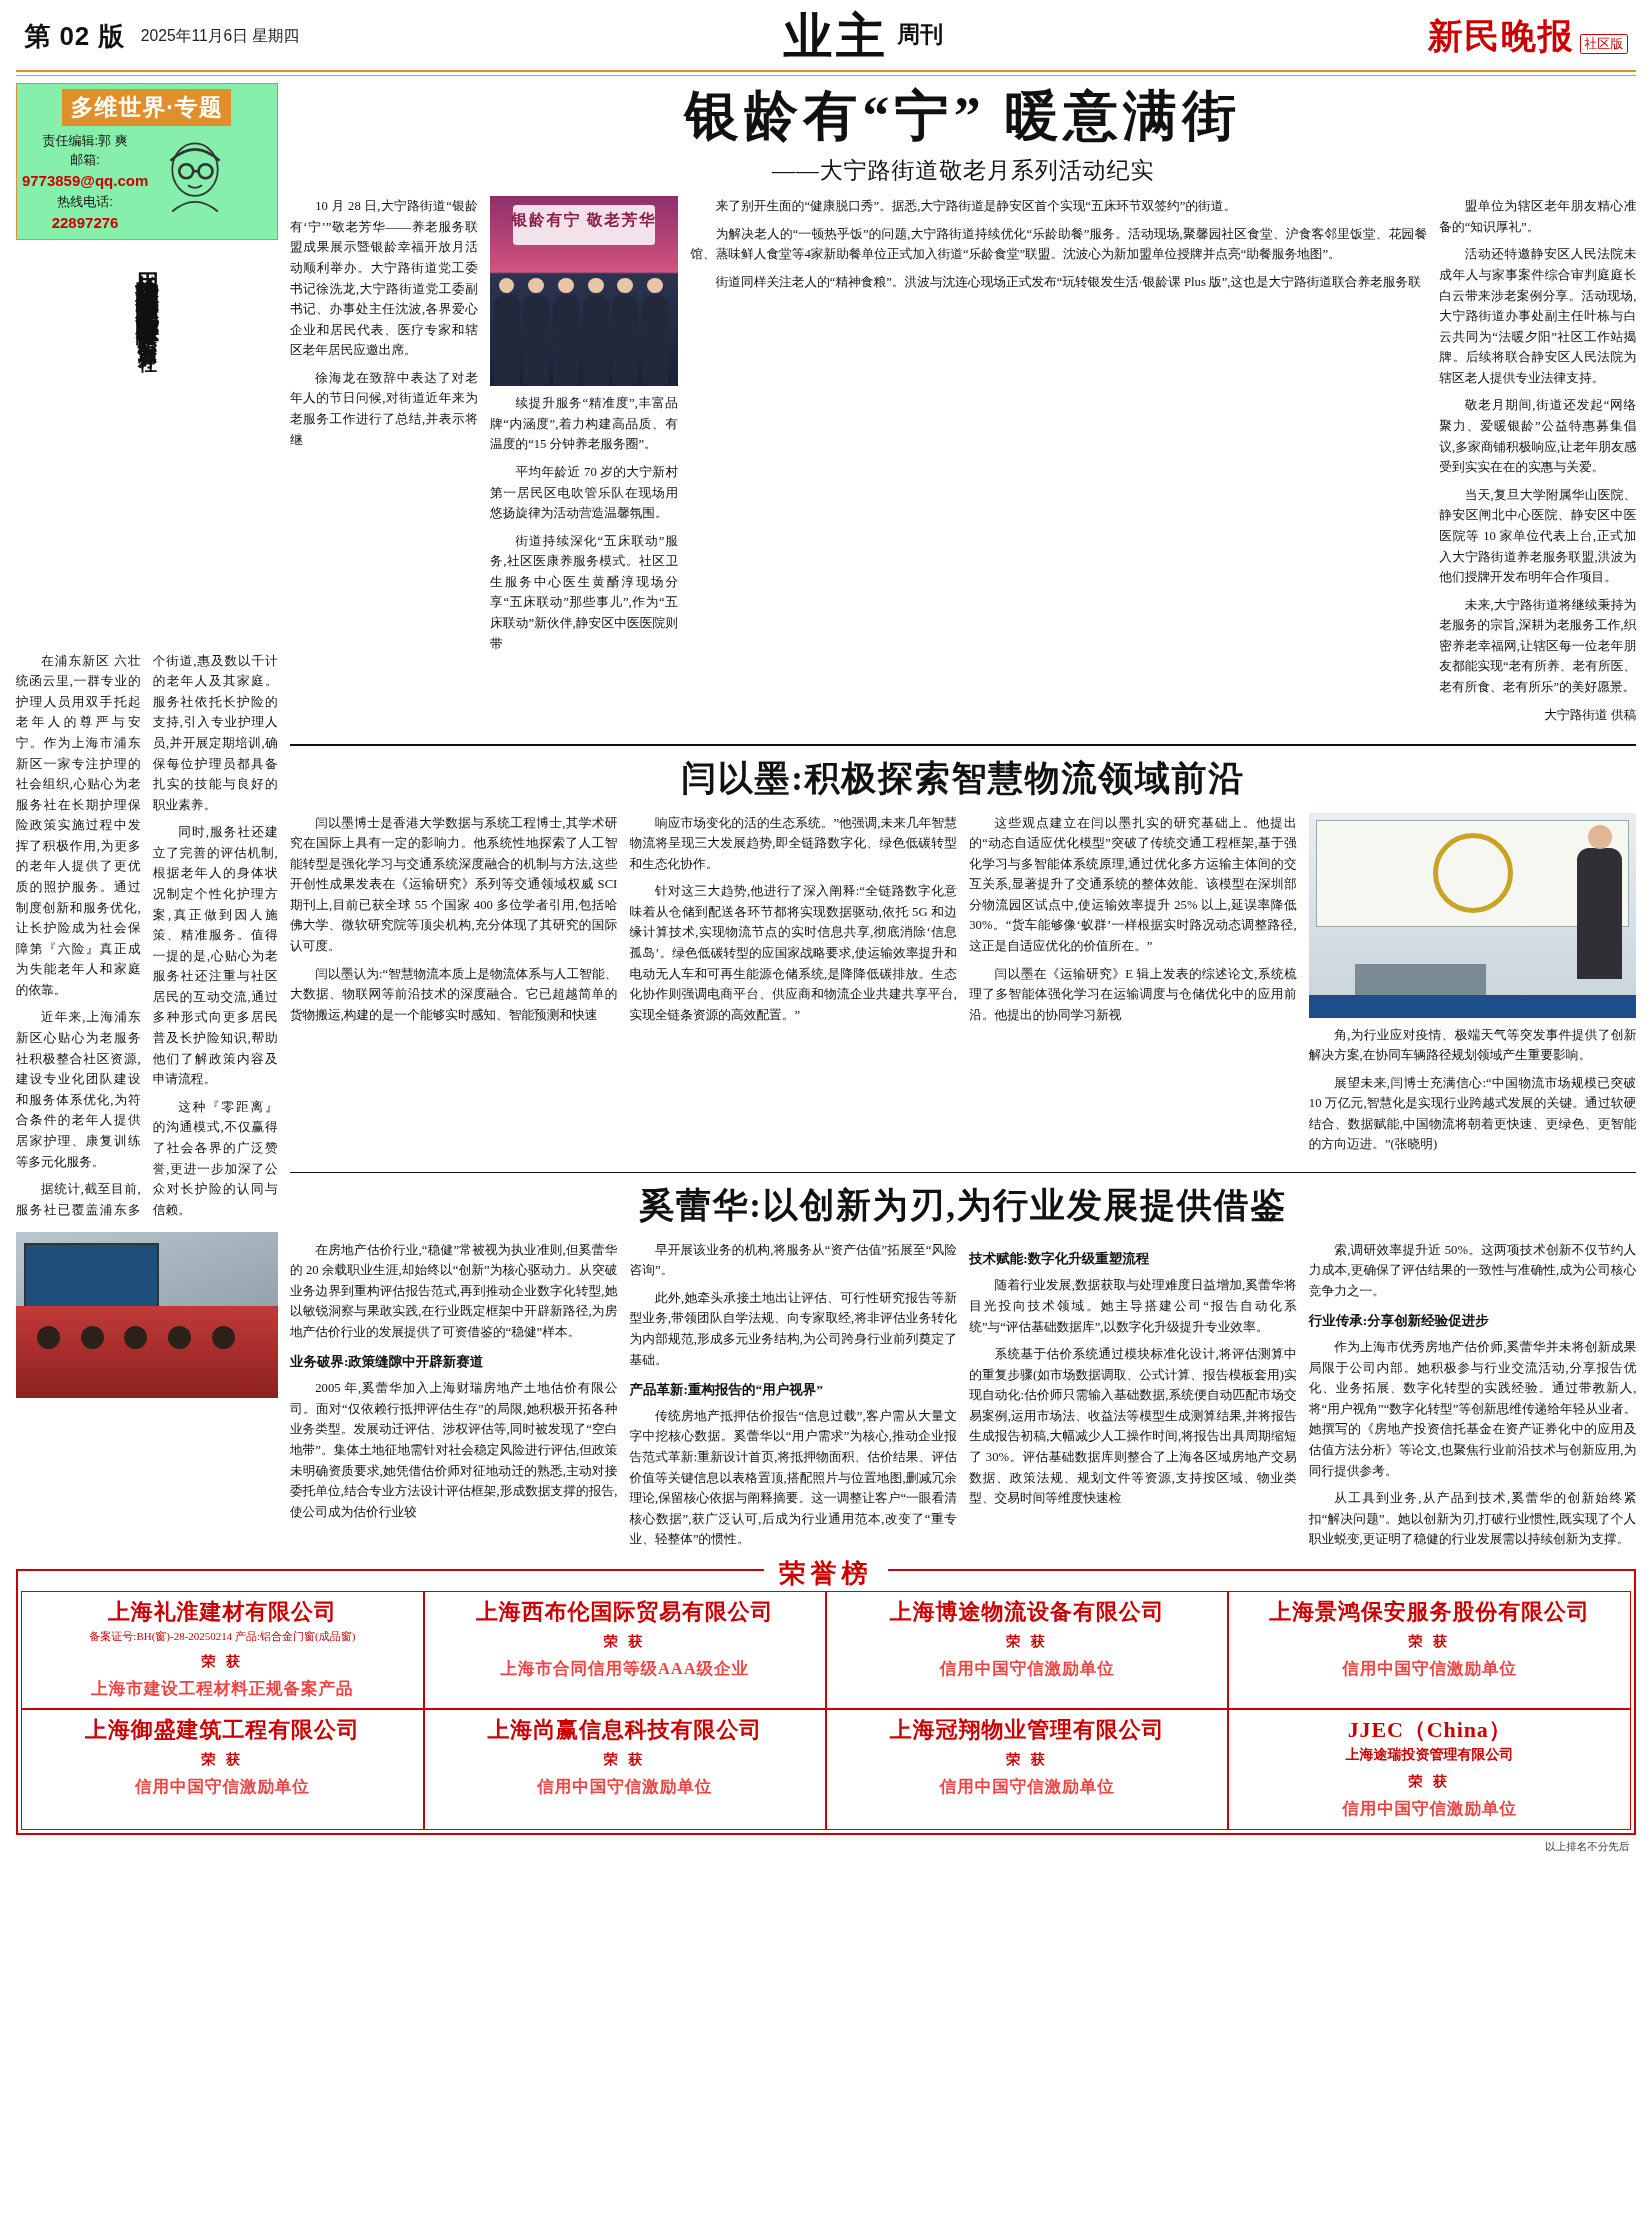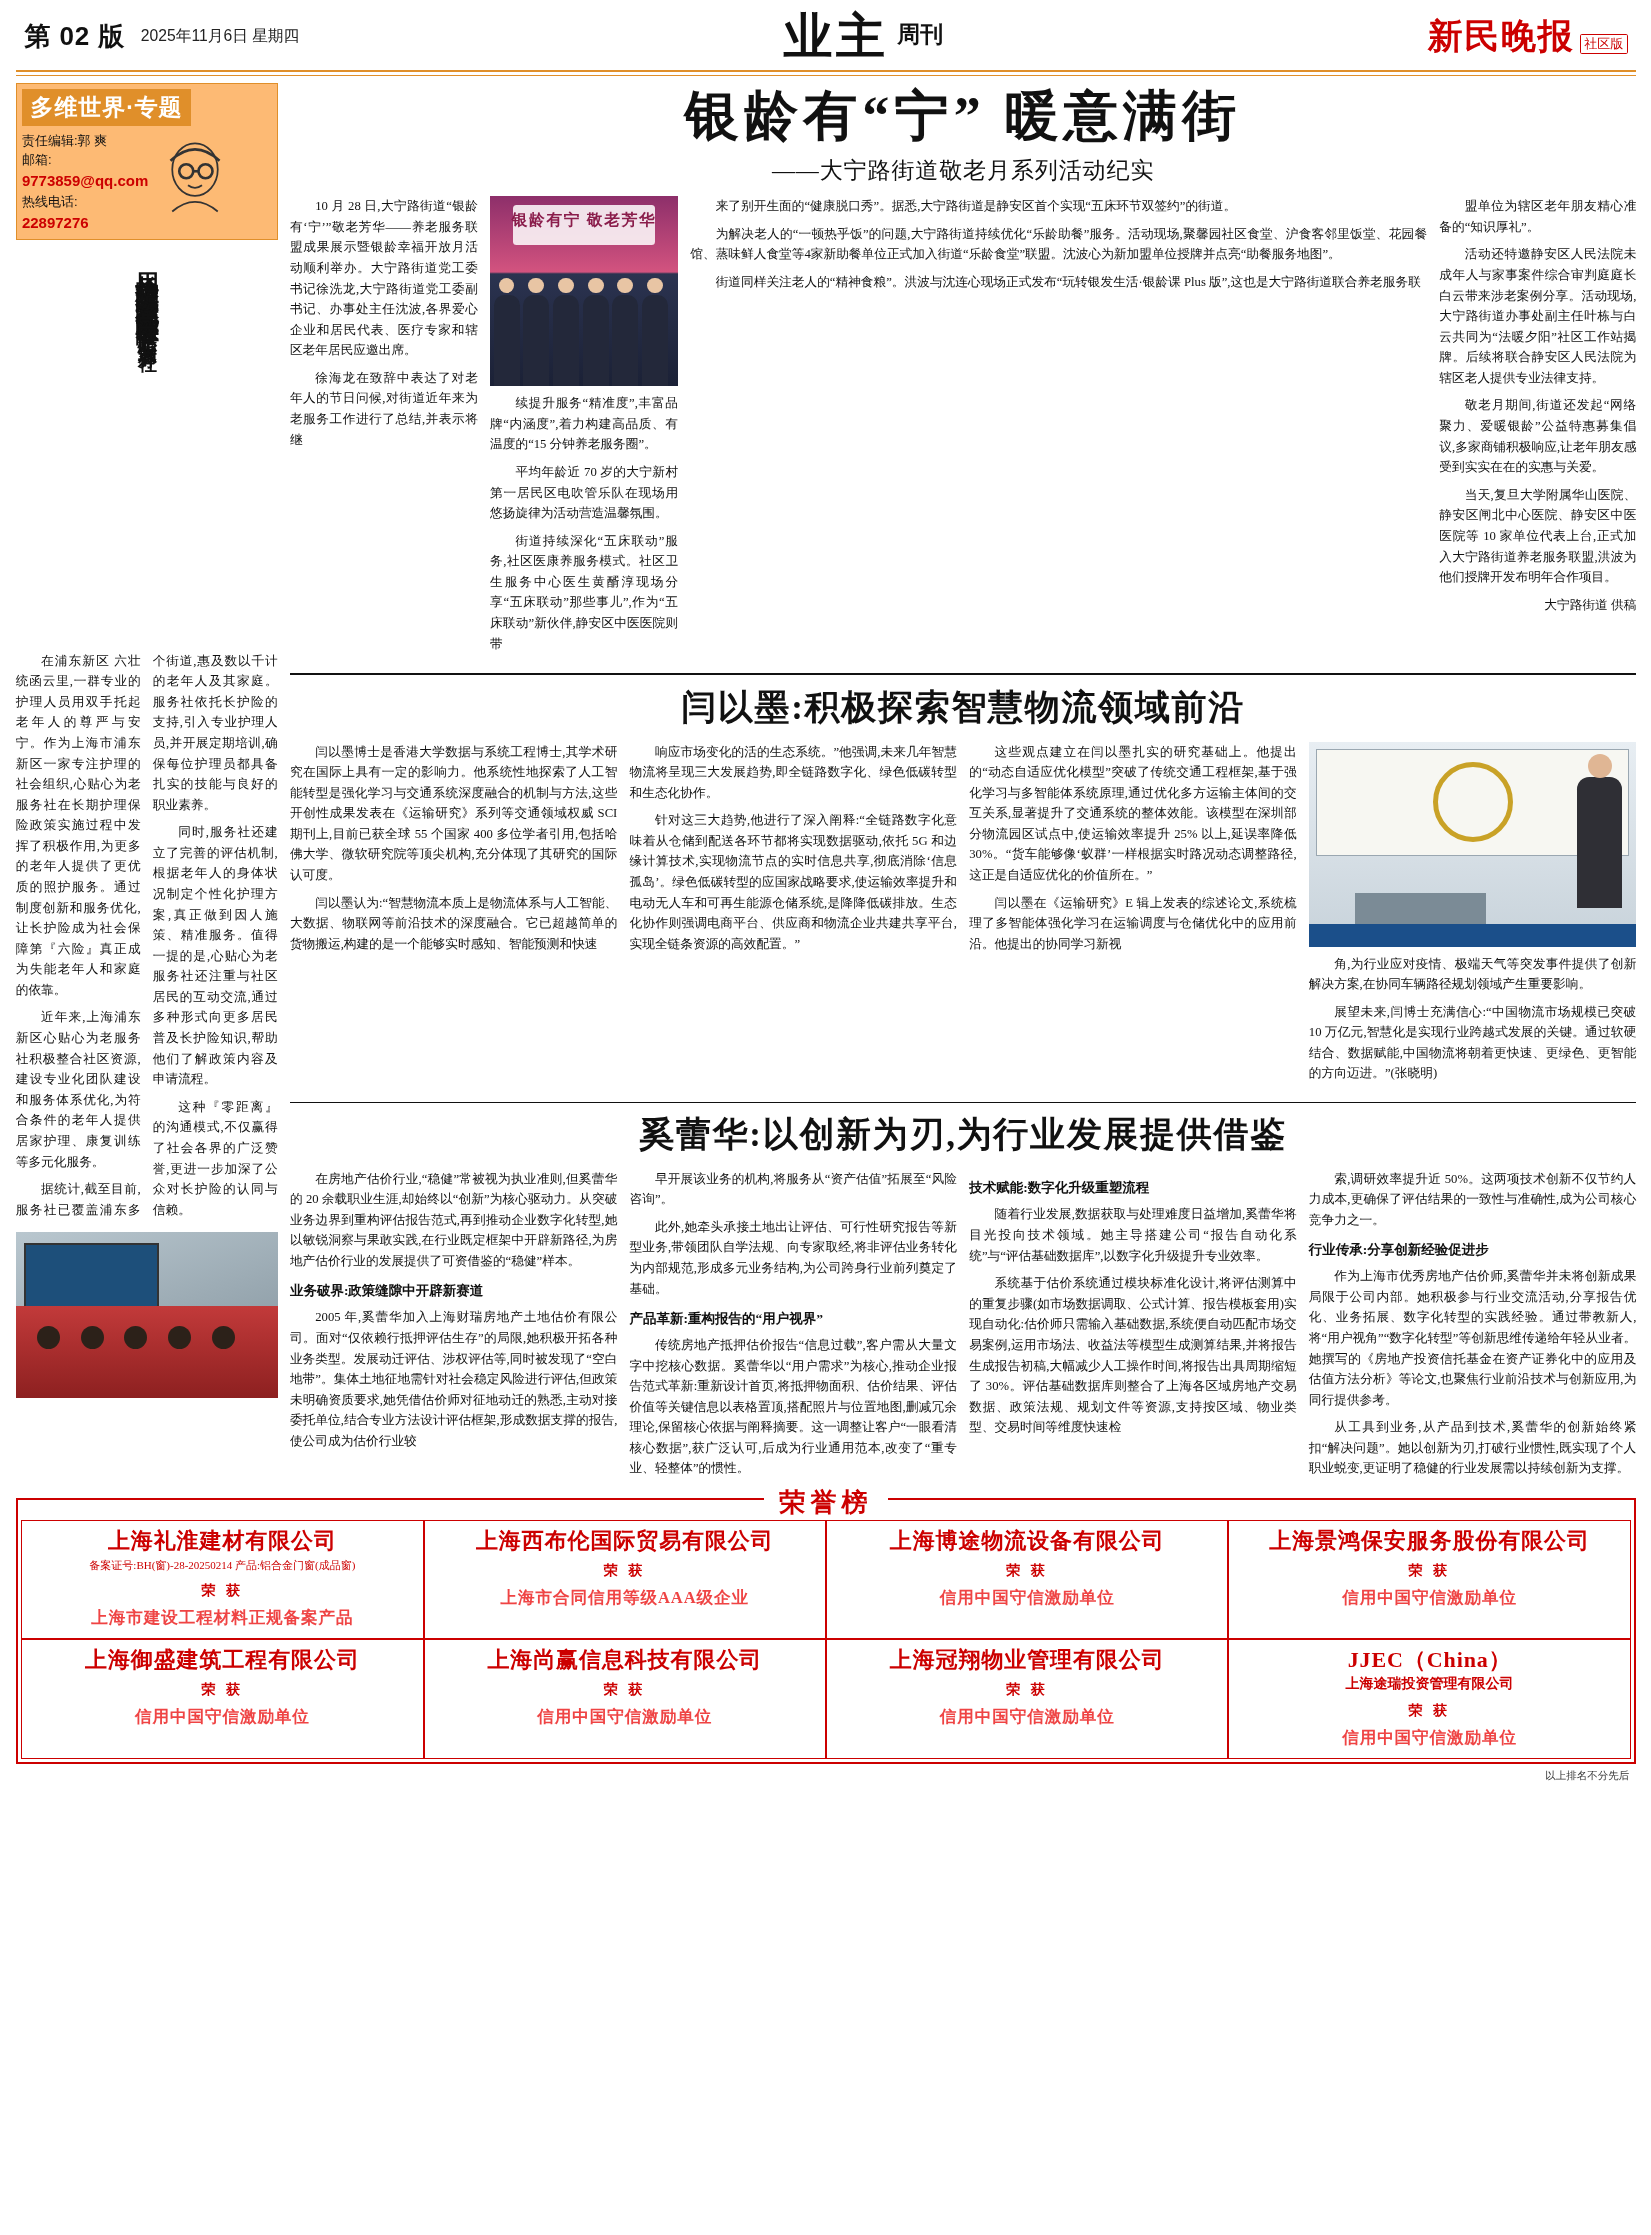--- a/index.html
+++ b/index.html
@@ -19,21 +19,21 @@
   .brand-row{display:flex;align-items:flex-end;gap:5.2px;}
 
   .rule-top{border-top:2.6px solid #e08f2a;border-bottom:0.9px solid #e08f2a;height:3.5px;margin:1.7px 0 7px 0;}
 
   
   .body-grid{display:flex;gap:12.2px;}
   .col-left{width:262px;flex:0 0 262px;}
   .col-mid{flex:1;}
 
   
-  .promo{border:1.7px solid #e08f2a;padding:5.2px;box-sizing:border-box;background:#fdba74;}
+  .promo{border:1.7px solid #e08f2a;padding:5.2px;box-sizing:border-box;background:#86efac;text-align:center;}
   .promo-title{display:inline-block;background:#e08f2a;color:#fff;font-family:"Liberation Sans","DejaVu Sans",sans-serif;font-weight:bold;font-size:23px;padding:2.6px 8.7px;letter-spacing:0.9px;}
   .promo-inner{display:flex;margin-top:5.2px;}
   .promo-lines{font-family:"Liberation Sans","DejaVu Sans",sans-serif;font-size:13px;line-height:1.5;color:#111;}
   .promo-lines .red{color:#cc0000;font-weight:bold;font-size:15px;}
   .promo-face{width:84px;height:84px;margin-left:5.2px;position:relative;}
   .face-svg{width:84px;height:84px;}
 
   
   .vtitle{writing-mode:vertical-rl;text-orientation:upright;font-weight:bold;font-size:23.6px;line-height:1.25;letter-spacing:2.6px;height:384px;margin:14px auto 0 auto;}
   .vtitle .small{font-size:19px;}
@@ -201,20 +201,21 @@
           <div class="a1-c3 txt">
             <p>来了别开生面的“健康脱口秀”。据悉,大宁路街道是静安区首个实现“五床环节双签约”的街道。</p>
             <p>为解决老人的“一顿热乎饭”的问题,大宁路街道持续优化“乐龄助餐”服务。活动现场,聚馨园社区食堂、沪食客邻里饭堂、花园餐馆、蒸味鲜人食堂等4家新助餐单位正式加入街道“乐龄食堂”联盟。沈波心为新加盟单位授牌并点亮“助餐服务地图”。</p>
             <p>街道同样关注老人的“精神食粮”。洪波与沈连心现场正式发布“玩转银发生活·银龄课 Plus 版”,这也是大宁路街道联合养老服务联</p>
           </div>
           <div class="a1-c4 txt">
             <p>盟单位为辖区老年朋友精心准备的“知识厚礼”。</p>
             <p>活动还特邀静安区人民法院未成年人与家事案件综合审判庭庭长白云带来涉老案例分享。活动现场,大宁路街道办事处副主任叶栋与白云共同为“法暖夕阳”社区工作站揭牌。后续将联合静安区人民法院为辖区老人提供专业法律支持。</p>
             <p>敬老月期间,街道还发起“网络聚力、爱暖银龄”公益特惠募集倡议,多家商铺积极响应,让老年朋友感受到实实在在的实惠与关爱。</p>
             <p>当天,复旦大学附属华山医院、静安区闸北中心医院、静安区中医医院等 10 家单位代表上台,正式加入大宁路街道养老服务联盟,洪波为他们授牌开发布明年合作项目。</p>
+            <p>未来,大宁路街道将继续秉持为老服务的宗旨,深耕为老服务工作,织密养老幸福网,让辖区每一位老年朋友都能实现“老有所养、老有所医、老有所食、老有所乐”的美好愿景。</p>
             <p style="text-align:right;text-indent:0">大宁路街道 供稿</p>
           </div>
         </div>
       </div>
 
       <div class="hr-thick"></div>
 
       <div>
         <div class="headline2">闫以墨:积极探索智慧物流领域前沿</div>
         <div class="a2-grid">

